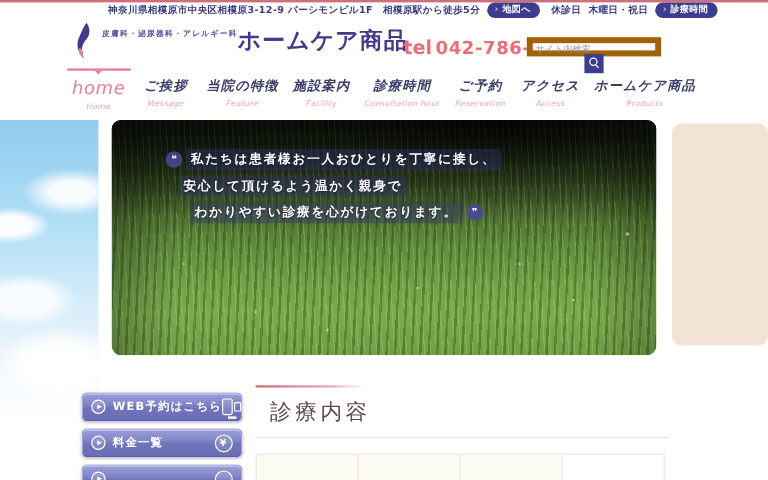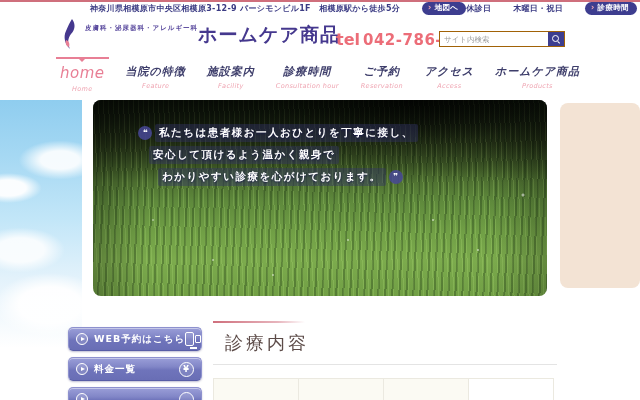--- a/index.html
+++ b/index.html
@@ -10,37 +10,37 @@
   }
   
   .topline{position:absolute;top:0;left:0;width:640px;height:2px;background:#cf6f7c;}
   
   .topbar{
     position:absolute;top:2px;left:0;width:640px;height:12px;
     display:flex;align-items:center;justify-content:space-between;
     padding:1px 42px 0 90px;box-sizing:border-box;
     font-size:8px;font-weight:bold;color:#3b3b84;letter-spacing:.3px;white-space:nowrap;
   }
-  .topbar .grp{display:flex;align-items:center;gap:22px;}
+  .topbar .grp{display:flex;align-items:center;gap:6px;}
   .badge{
     background:#3d3d8f;color:#fff;border-radius:8px;padding:1px 8px 2px 6px;
     font-size:7.5px;font-weight:bold;display:inline-flex;align-items:center;gap:3px;cursor:pointer;
   }
   .badge .chev{color:#f0a9b4;font-size:8px;line-height:1;}
   
   .logo{position:absolute;left:62px;top:18px;display:flex;align-items:center;gap:5px;cursor:pointer;}
   .logo-txt{display:flex;flex-direction:row;}
   .logo-dep{font-size:6.5px;color:#5a4a9e;letter-spacing:1px;font-weight:bold;}
   .logo-name{font-size:19px;color:#45388e;font-weight:bold;letter-spacing:1px;line-height:1.1;}
   .tel{position:absolute;left:336px;top:30px;color:#ec6d78;white-space:nowrap;}
   .tel-label{font-size:16px;font-weight:bold;margin-right:3px;}
   .tel-number{font-size:15px;font-weight:bold;letter-spacing:.5px;}
   .search{
-    position:absolute;left:439px;top:31px;width:126px;height:16px;
-    border:1px solid #a16207;background:#fff;display:flex;align-items:center;box-sizing:border-box;
+    position:absolute;left:439px;top:31px;width:112px;height:16px;
+    border:5px solid #a16207;background:#fff;display:flex;align-items:center;box-sizing:border-box;flex-direction:column;
   }
   .search input{
     flex:1;border:none;outline:none;font-size:7.5px;color:#555;padding:0 4px;min-width:0;
     font-family:inherit;background:transparent;
   }
   .search input::placeholder{color:#999;}
   .search-btn{
     width:16px;height:14px;background:#3d3d8f;border:none;cursor:pointer;position:relative;flex:0 0 16px;
   }
   .mag{position:absolute;left:4px;top:3px;width:5px;height:5px;border:1.3px solid #fff;border-radius:50%;}
@@ -197,20 +197,24 @@
   <button class="search-btn">
       <span class="mag"></span>
     </button>
 </div>
 
 <div class="nav">
   <div class="nav-item active">
     <span class="active-bar"></span>
     <span class="nav-label">home</span>
     <span class="nav-sub">Home</span>
+  </div>
+  <div class="nav-item">
+    <span class="nav-label">ご挨拶</span>
+    <span class="nav-sub">Message</span>
   </div>
   <div class="nav-item">
     <span class="nav-label">当院の特徴</span>
     <span class="nav-sub">Feature</span>
   </div>
   <div class="nav-item">
     <span class="nav-label">施設案内</span>
     <span class="nav-sub">Facility</span>
   </div>
   <div class="nav-item">

